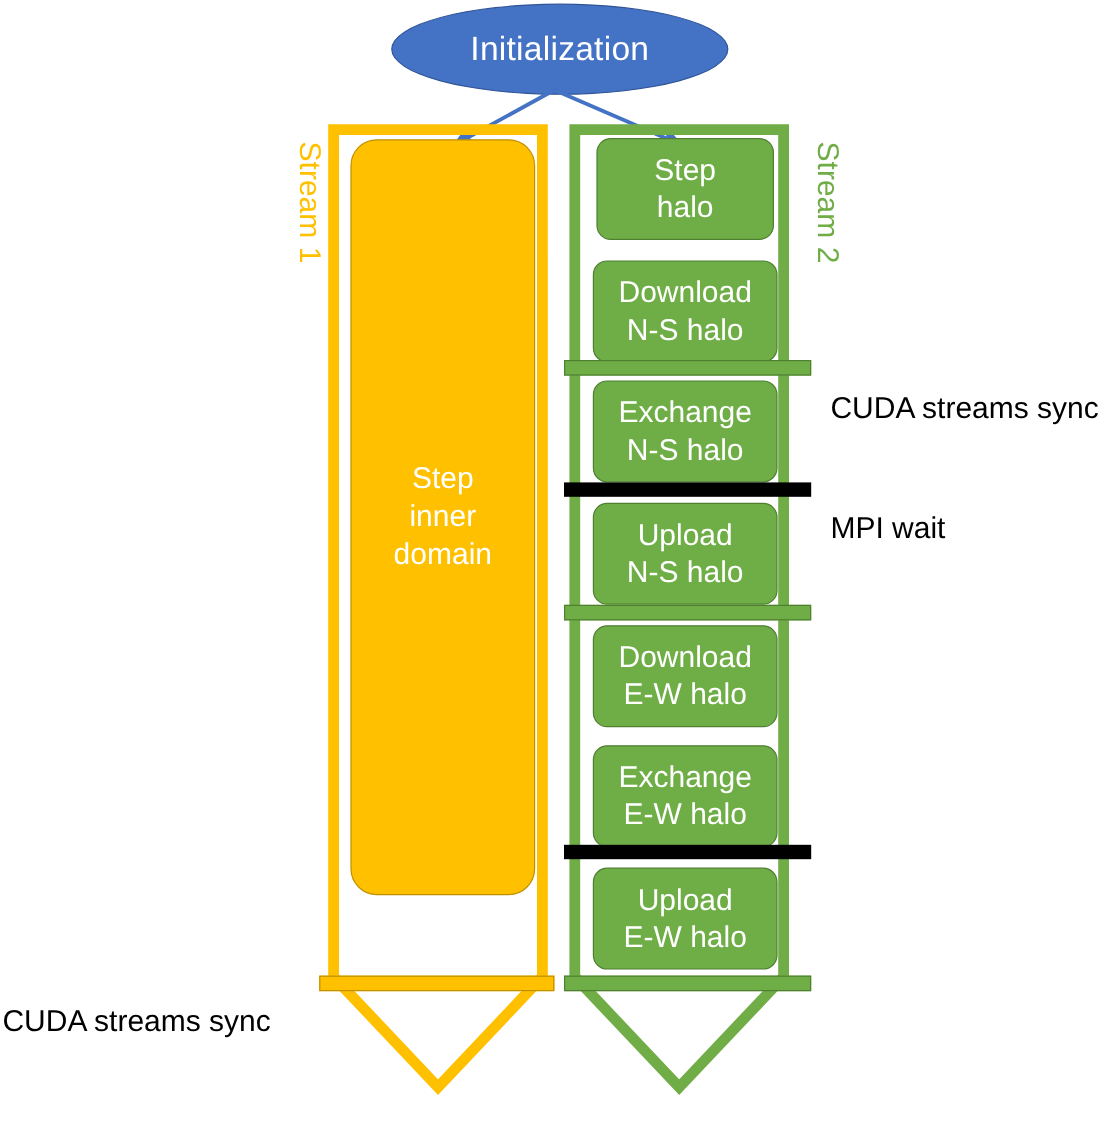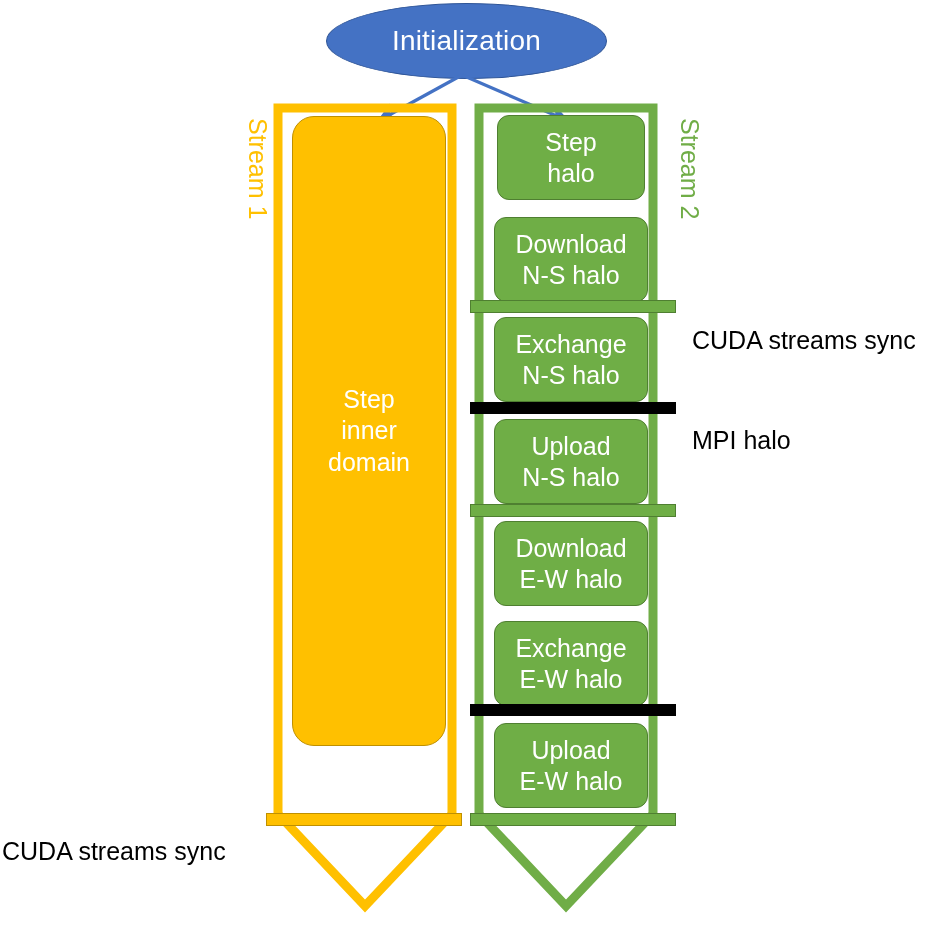--- a/index.html
+++ b/index.html
@@ -214,17 +214,17 @@
   <div class="sync-bar black" style="left:470px; top:402px; width:206px; height:12px;"></div>
 
   <div class="sync-bar green" style="left:470px; top:504px; width:206px; height:13px;"></div>
 
   <div class="sync-bar black" style="left:470px; top:704px; width:206px; height:12px;"></div>
 
   <div class="sync-bar green" style="left:470px; top:813px; width:206px; height:13px;"></div>
 
   <div class="annot" style="left:692px; top:296px;">CUDA streams sync</div>
 
-  <div class="annot" style="left:692px; top:396px;">MPI halo</div>
+  <div class="annot" style="left:692px; top:396px;">MPI wait</div>
 
   <div class="annot" style="left:2px; top:807px;">CUDA streams sync</div>
 
 </div>
 
 </body></html>

